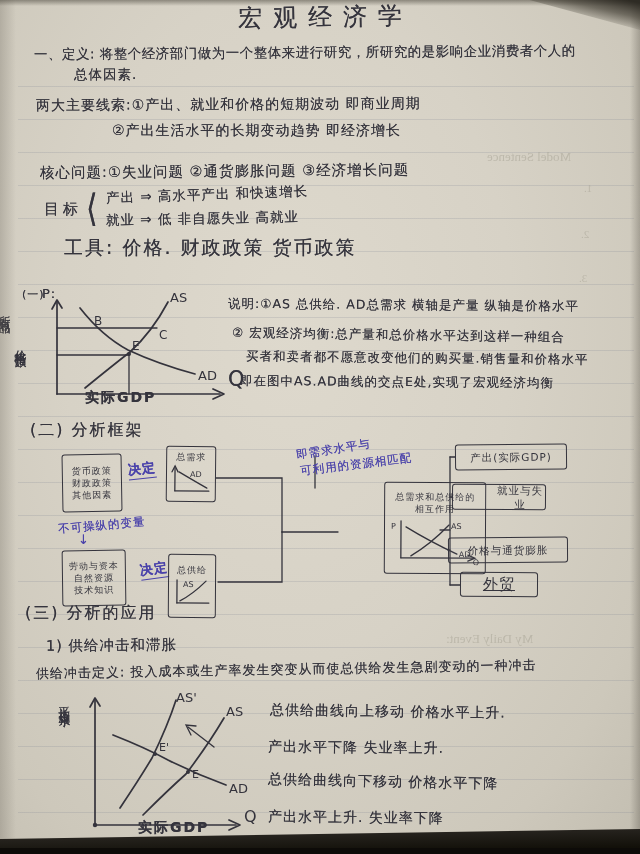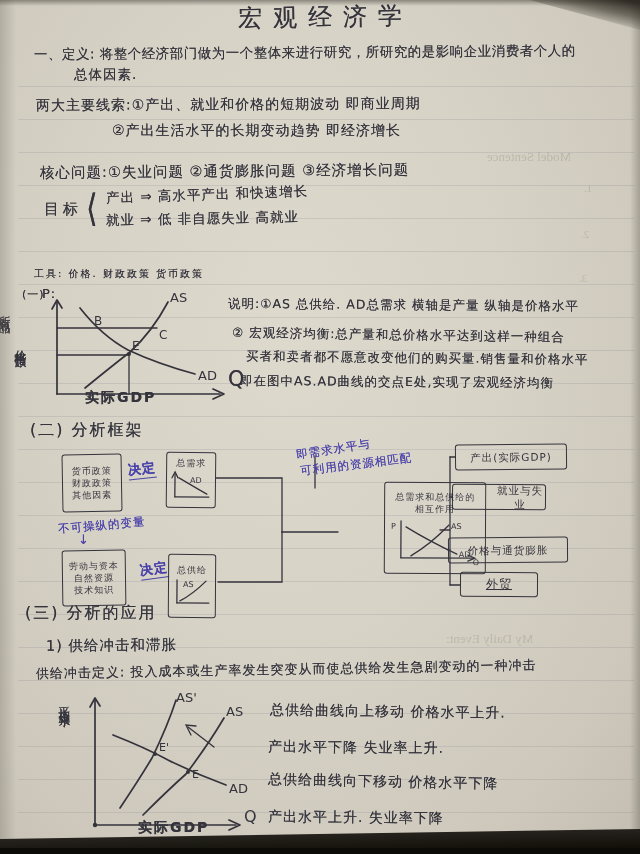--- a/index.html
+++ b/index.html
@@ -68,21 +68,21 @@
   <span class="hw" style="left:36px;top:95px;font-size:14px;transform:rotate(-.3deg);">两大主要线索:①产出、就业和价格的短期波动  即商业周期</span>
   <span class="hw" style="left:112px;top:121px;font-size:14px;">②产出生活水平的长期变动趋势  即经济增长</span>
 
   <span class="hw" style="left:40px;top:162px;font-size:14.5px;transform:rotate(-.5deg);">核心问题:①失业问题 ②通货膨胀问题 ③经济增长问题</span>
 
   <span class="hw" style="left:44px;top:200px;font-size:15px;letter-spacing:4px;">目标</span>
   <span class="hw" style="left:86px;top:188px;font-size:30px;transform:scaleY(1.25);">⟨</span>
   <span class="hw" style="left:106px;top:186px;font-size:13.5px;transform:rotate(-2deg);">产出 ⇒ 高水平产出 和快速增长</span>
   <span class="hw" style="left:106px;top:210px;font-size:13.5px;transform:rotate(-1deg);">就业 ⇒ 低 非自愿失业 高就业</span>
 
-  <span class="hw" style="left:34px;top:235px;font-size:10px;letter-spacing:2px;margin-top:32px;">工具: 价格. 财政政策  货币政策</span>
+  <span class="hw" style="left:64px;top:235px;font-size:19px;letter-spacing:2px;">工具: 价格. 财政政策  货币政策</span>
 
 
   <span class="hw" style="left:22px;top:288px;font-size:11px;">(一)</span>
   <span class="hw" style="left:42px;top:286px;font-size:13px;">P:</span>
   <span class="hw" style="left:-4px;top:306px;font-size:12px;writing-mode:vertical-rl;letter-spacing:2px;">所有商品</span>
   <span class="hw" style="left:12px;top:340px;font-size:12px;writing-mode:vertical-rl;letter-spacing:2px;">价格指数</span>
 
   <svg class="chart" style="left:30px;top:288px;" width="212" height="122" viewBox="0 0 212 122">
     <path class="ink" d="M27 14 V106"></path>
     <path class="ink" d="M22 21 L27 12 L32 20"></path>
@@ -125,21 +125,21 @@
     </svg>
 
     <div class="box" style="left:12px;top:12px;width:60px;height:58px;font-size:9px;transform:rotate(-1deg);">
       <span class="bl">货币政策</span>
       <span class="bl">财政政策</span>
       <span class="bl">其他因素</span>
     </div>
 
     <span class="hwb" style="left:78px;top:18px;font-size:13px;font-weight:600;transform:rotate(-6deg);border-bottom:1.5px solid currentColor;">决定</span>
 
-    <div class="box" style="left:116px;top:10px;width:50px;height:56px;font-size:9px;transform:rotate(.6deg);">
+    <div class="box" style="left:116px;top:4px;width:50px;height:56px;font-size:9px;transform:rotate(.6deg);">
       <span class="bl">总需求</span>
       <svg width="44" height="34" viewBox="0 0 44 34">
         <path class="ink-thin" d="M6 5 V28"></path>
         <path class="ink-thin" d="M3 9 L6 3 L9 9"></path>
         <path class="ink-thin" d="M6 28 H40"></path>
         <path class="ink-thin" d="M10 9 Q22 16 38 25"></path>
         <text class="svgtxt" x="21" y="14" font-size="8">AD</text>
       </svg>
     </div>
 
@@ -185,21 +185,21 @@
 
     <div class="box" style="left:405px;top:2px;width:112px;height:26px;font-size:10.5px;transform:rotate(-.6deg);">
       <span class="bl">产出(实际GDP)</span>
     </div>
     <div class="box" style="left:402px;top:42px;width:94px;height:26px;font-size:10.5px;transform:rotate(.4deg);padding-left:42px;">
       <span class="bl">就业与失业</span>
     </div>
     <div class="box" style="left:398px;top:95px;width:120px;height:26px;font-size:10.5px;transform:rotate(-.4deg);">
       <span class="bl">价格与通货膨胀</span>
     </div>
-    <div class="box" style="left:410px;top:130px;width:78px;height:25px;font-size:12px;transform:rotate(.3deg);text-decoration:underline;">
+    <div class="box" style="left:410px;top:130px;width:78px;height:25px;font-size:15px;transform:rotate(.3deg);text-decoration:underline;">
       <span class="bl">外贸</span>
     </div>
   </div>
 
   <span class="hw" style="left:25px;top:603px;font-size:16px;letter-spacing:2px;">(三) 分析的应用</span>
   <span class="hw" style="left:46px;top:636px;font-size:14.5px;transform:rotate(-.6deg);">1) 供给冲击和滞胀</span>
   <span class="hw" style="left:36px;top:666px;font-size:13px;transform:rotate(-1deg);transform-origin:left center;">供给冲击定义: 投入成本或生产率发生突变从而使总供给发生急剧变动的一种冲击</span>
 
   <span class="hw" style="left:56px;top:698px;font-size:11.5px;writing-mode:vertical-rl;letter-spacing:2px;transform:rotate(-2deg);">平均价格水平</span>
 

